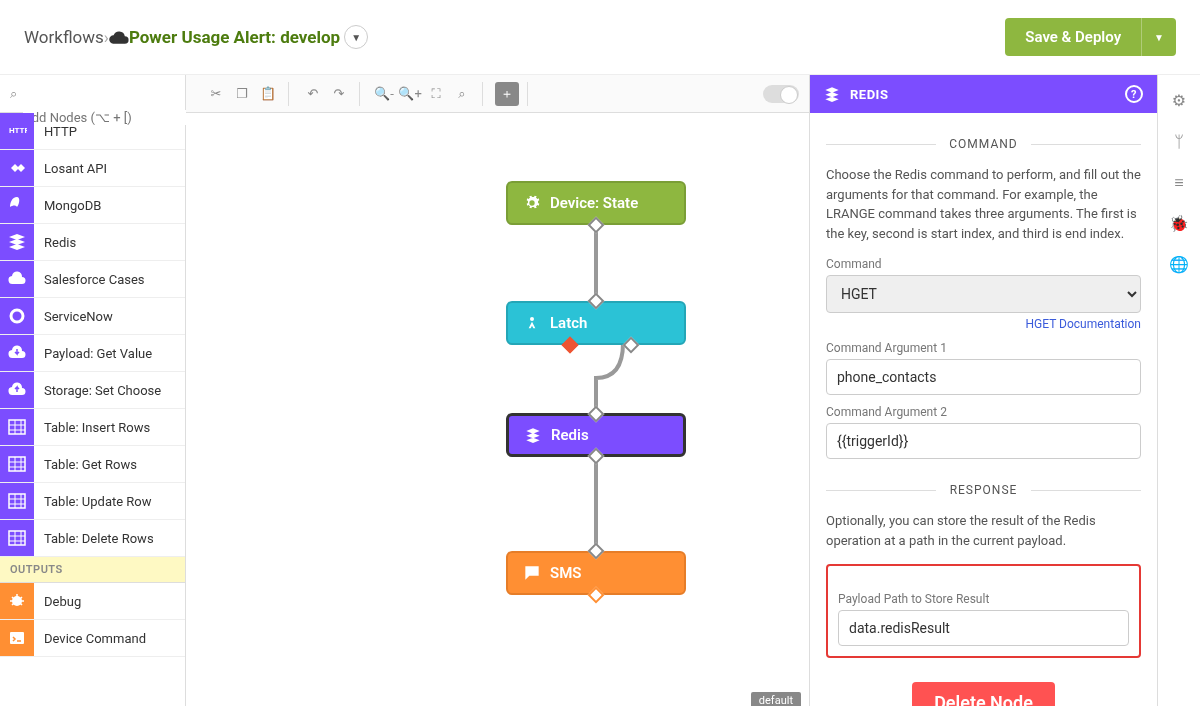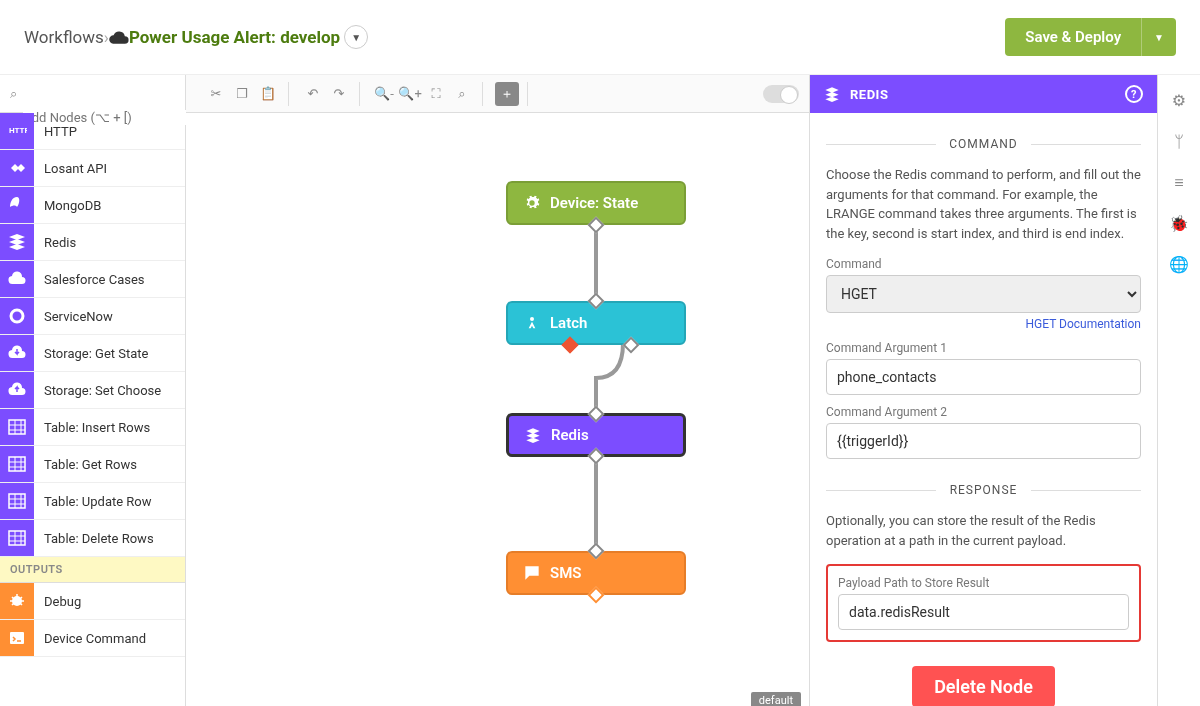--- a/index.html
+++ b/index.html
@@ -139,21 +139,21 @@
           </div>
     <span class="node-label">ServiceNow</span>
   </div>
         <div class="node-item">
     <div class="node-icon purple">
             <svg width="20" height="20" viewBox="0 0 20 20">
               <path d="M15 8a5 5 0 00-10-1 4 4 0 001 8h9a3.5 3.5 0 000-7z" fill="#fff"></path>
               <path d="M10 6v5l-2-2m2 2l2-2" stroke="#7C4DFF" stroke-width="1.5" fill="none"></path>
             </svg>
           </div>
-    <span class="node-label">Storage: Get State</span>
+    <span class="node-label">Payload: Get Value</span>
   </div>
         <div class="node-item">
     <div class="node-icon purple">
             <svg width="20" height="20" viewBox="0 0 20 20">
               <path d="M15 8a5 5 0 00-10-1 4 4 0 001 8h9a3.5 3.5 0 000-7z" fill="#fff"></path>
               <path d="M10 12V7l-2 2m2-2l2 2" stroke="#7C4DFF" stroke-width="1.5" fill="none"></path>
             </svg>
           </div>
     <span class="node-label">Storage: Set Choose</span>
   </div>
@@ -300,21 +300,21 @@
       <div class="field-label">Command</div>
       <select class="field-select"><option>HGET</option></select>
       <div class="doc-link"><a href="#">HGET Documentation</a></div>
       <div class="field-label">Command Argument 1</div>
       <input class="field-input" value="phone_contacts" style="">
       <div class="field-label">Command Argument 2</div>
       <input class="field-input" value="{{triggerId}}" style="">
       <div class="section-title" style="margin-top:24px">RESPONSE</div>
       <p class="desc">Optionally, you can store the result of the Redis operation at a path in the current payload.</p>
       <div class="highlight-box">
-        <div class="field-label" style="margin-top:0">Payload Path to Store Result</div>
+        <div class="field-label" style="margin-top:16px">Payload Path to Store Result</div>
         <input class="field-input" value="data.redisResult" style="">
       </div>
       <button class="delete-btn">Delete Node</button>
     </div>
   </div>
 
   <div class="rail">
     <span class="rail-icon">⚙</span>
     <span class="rail-icon">ᛘ</span>
     <span class="rail-icon">≡</span>

